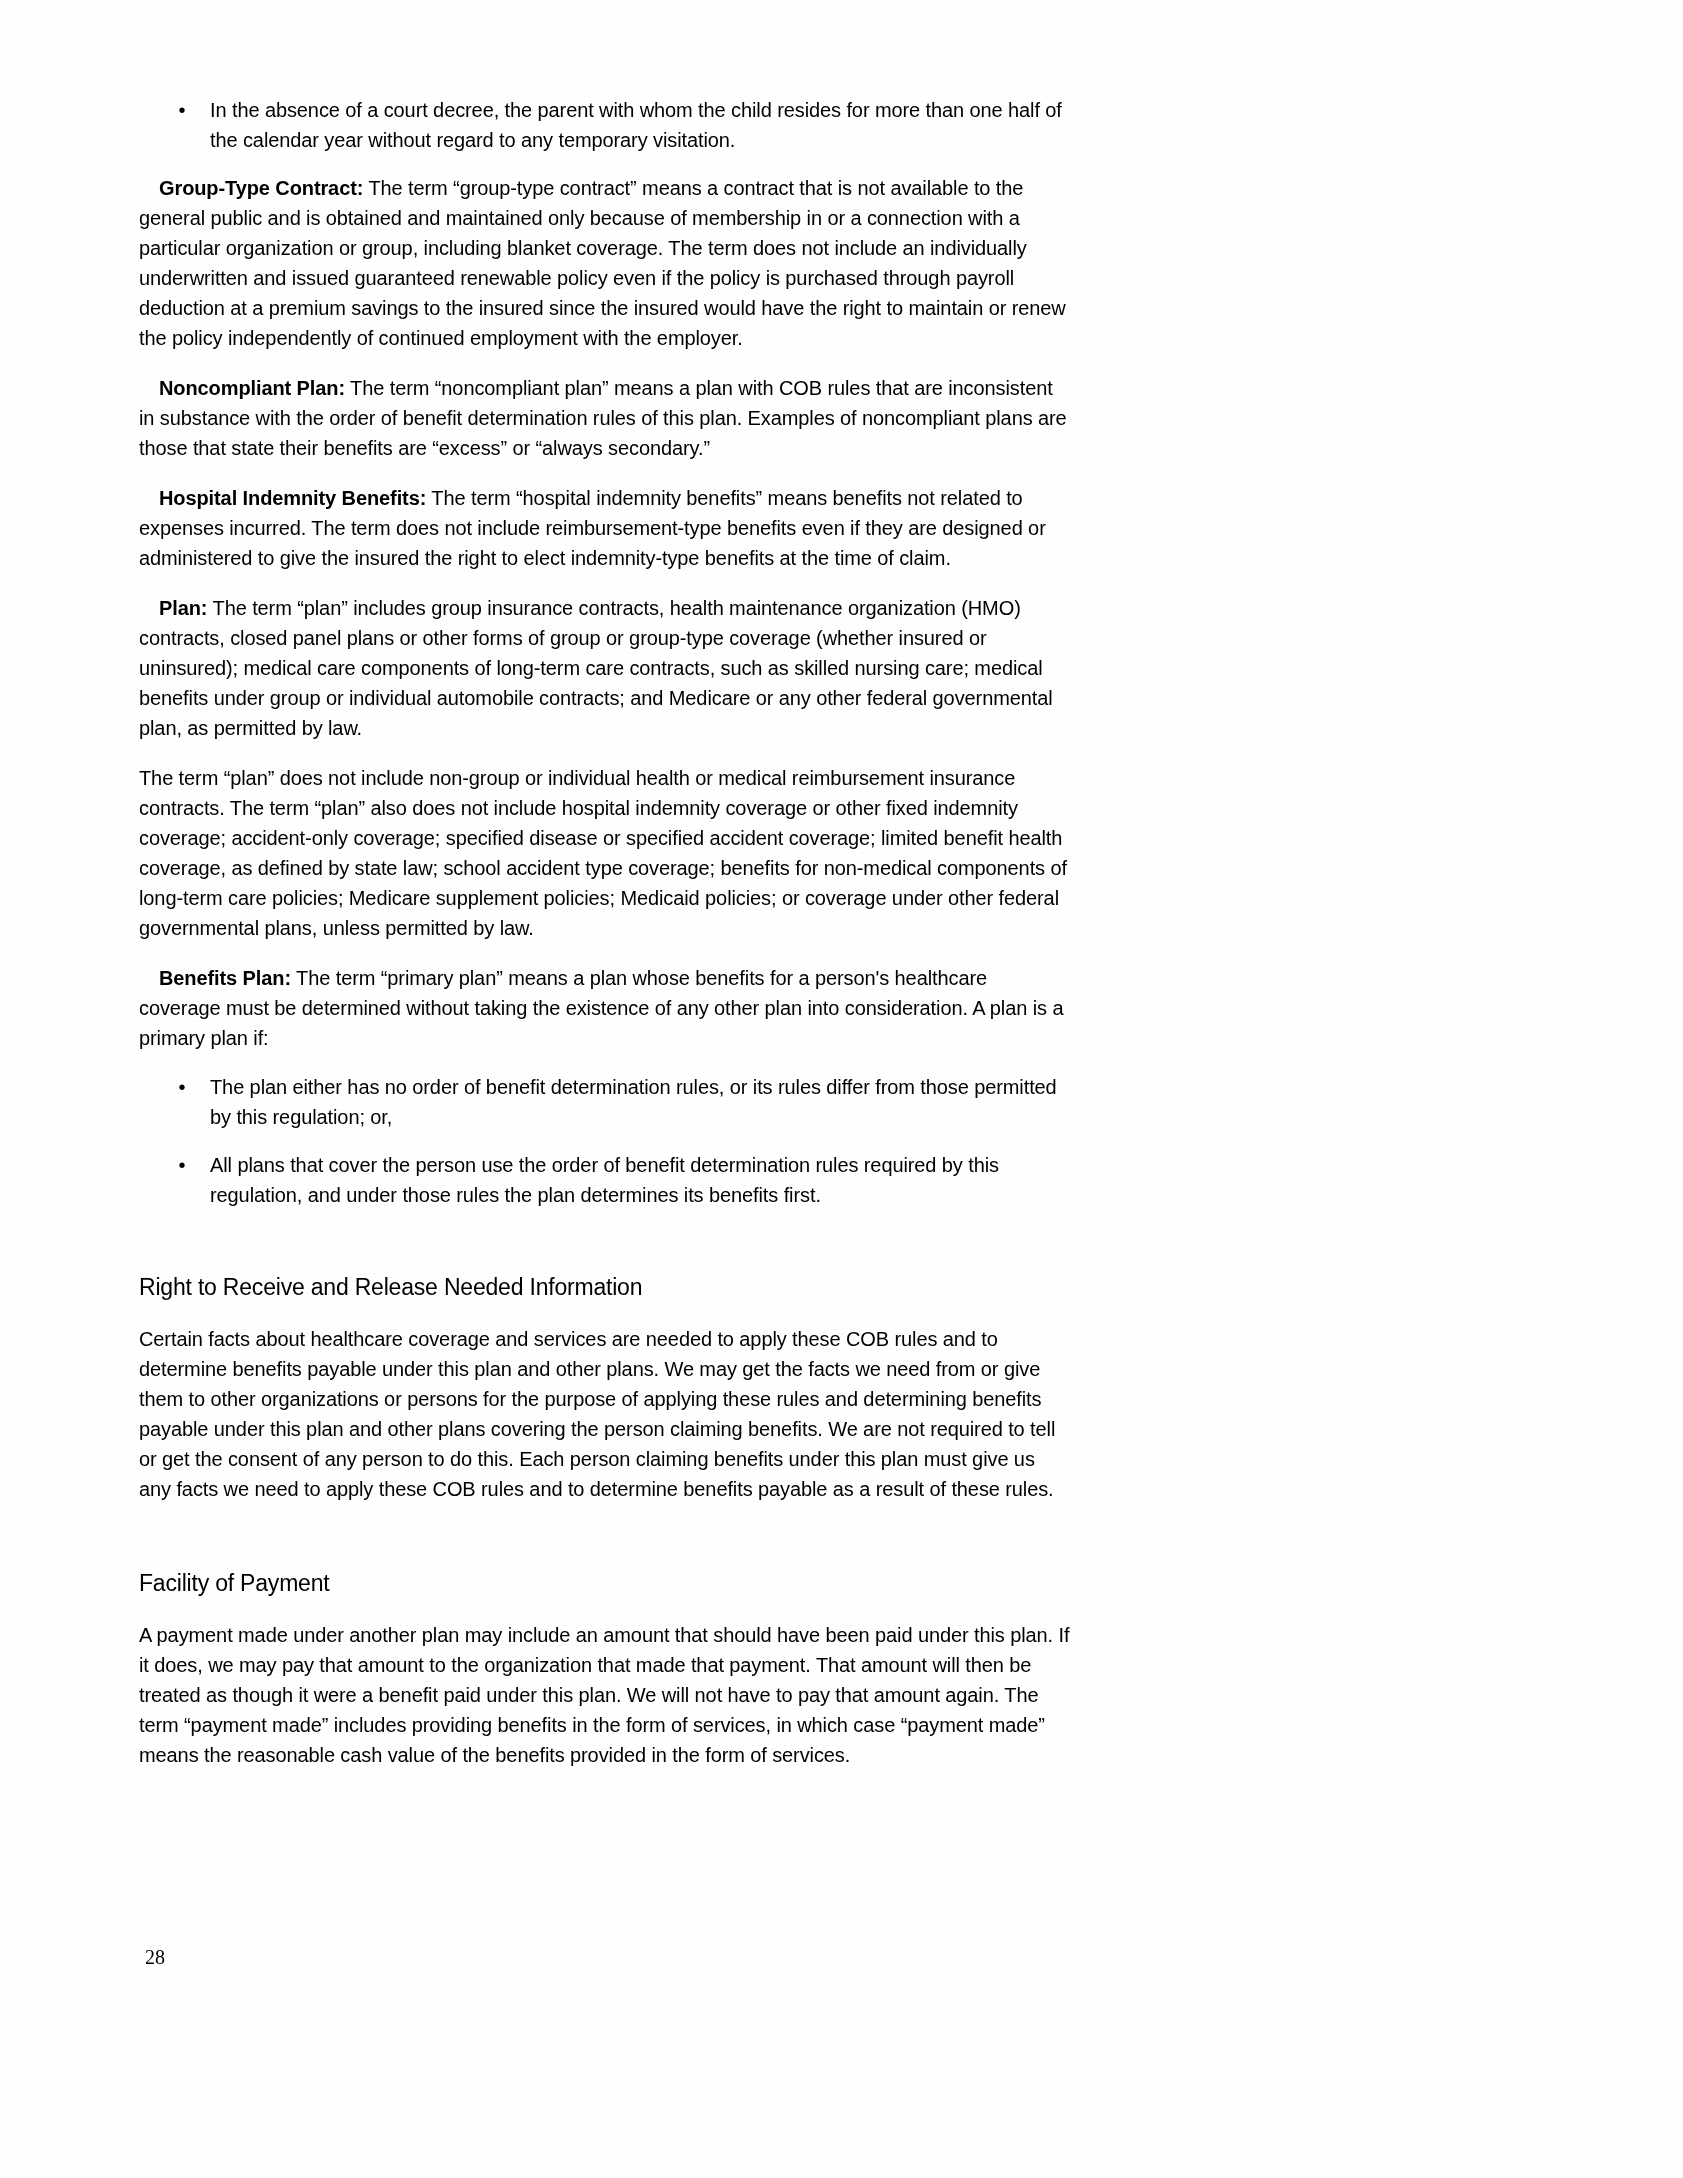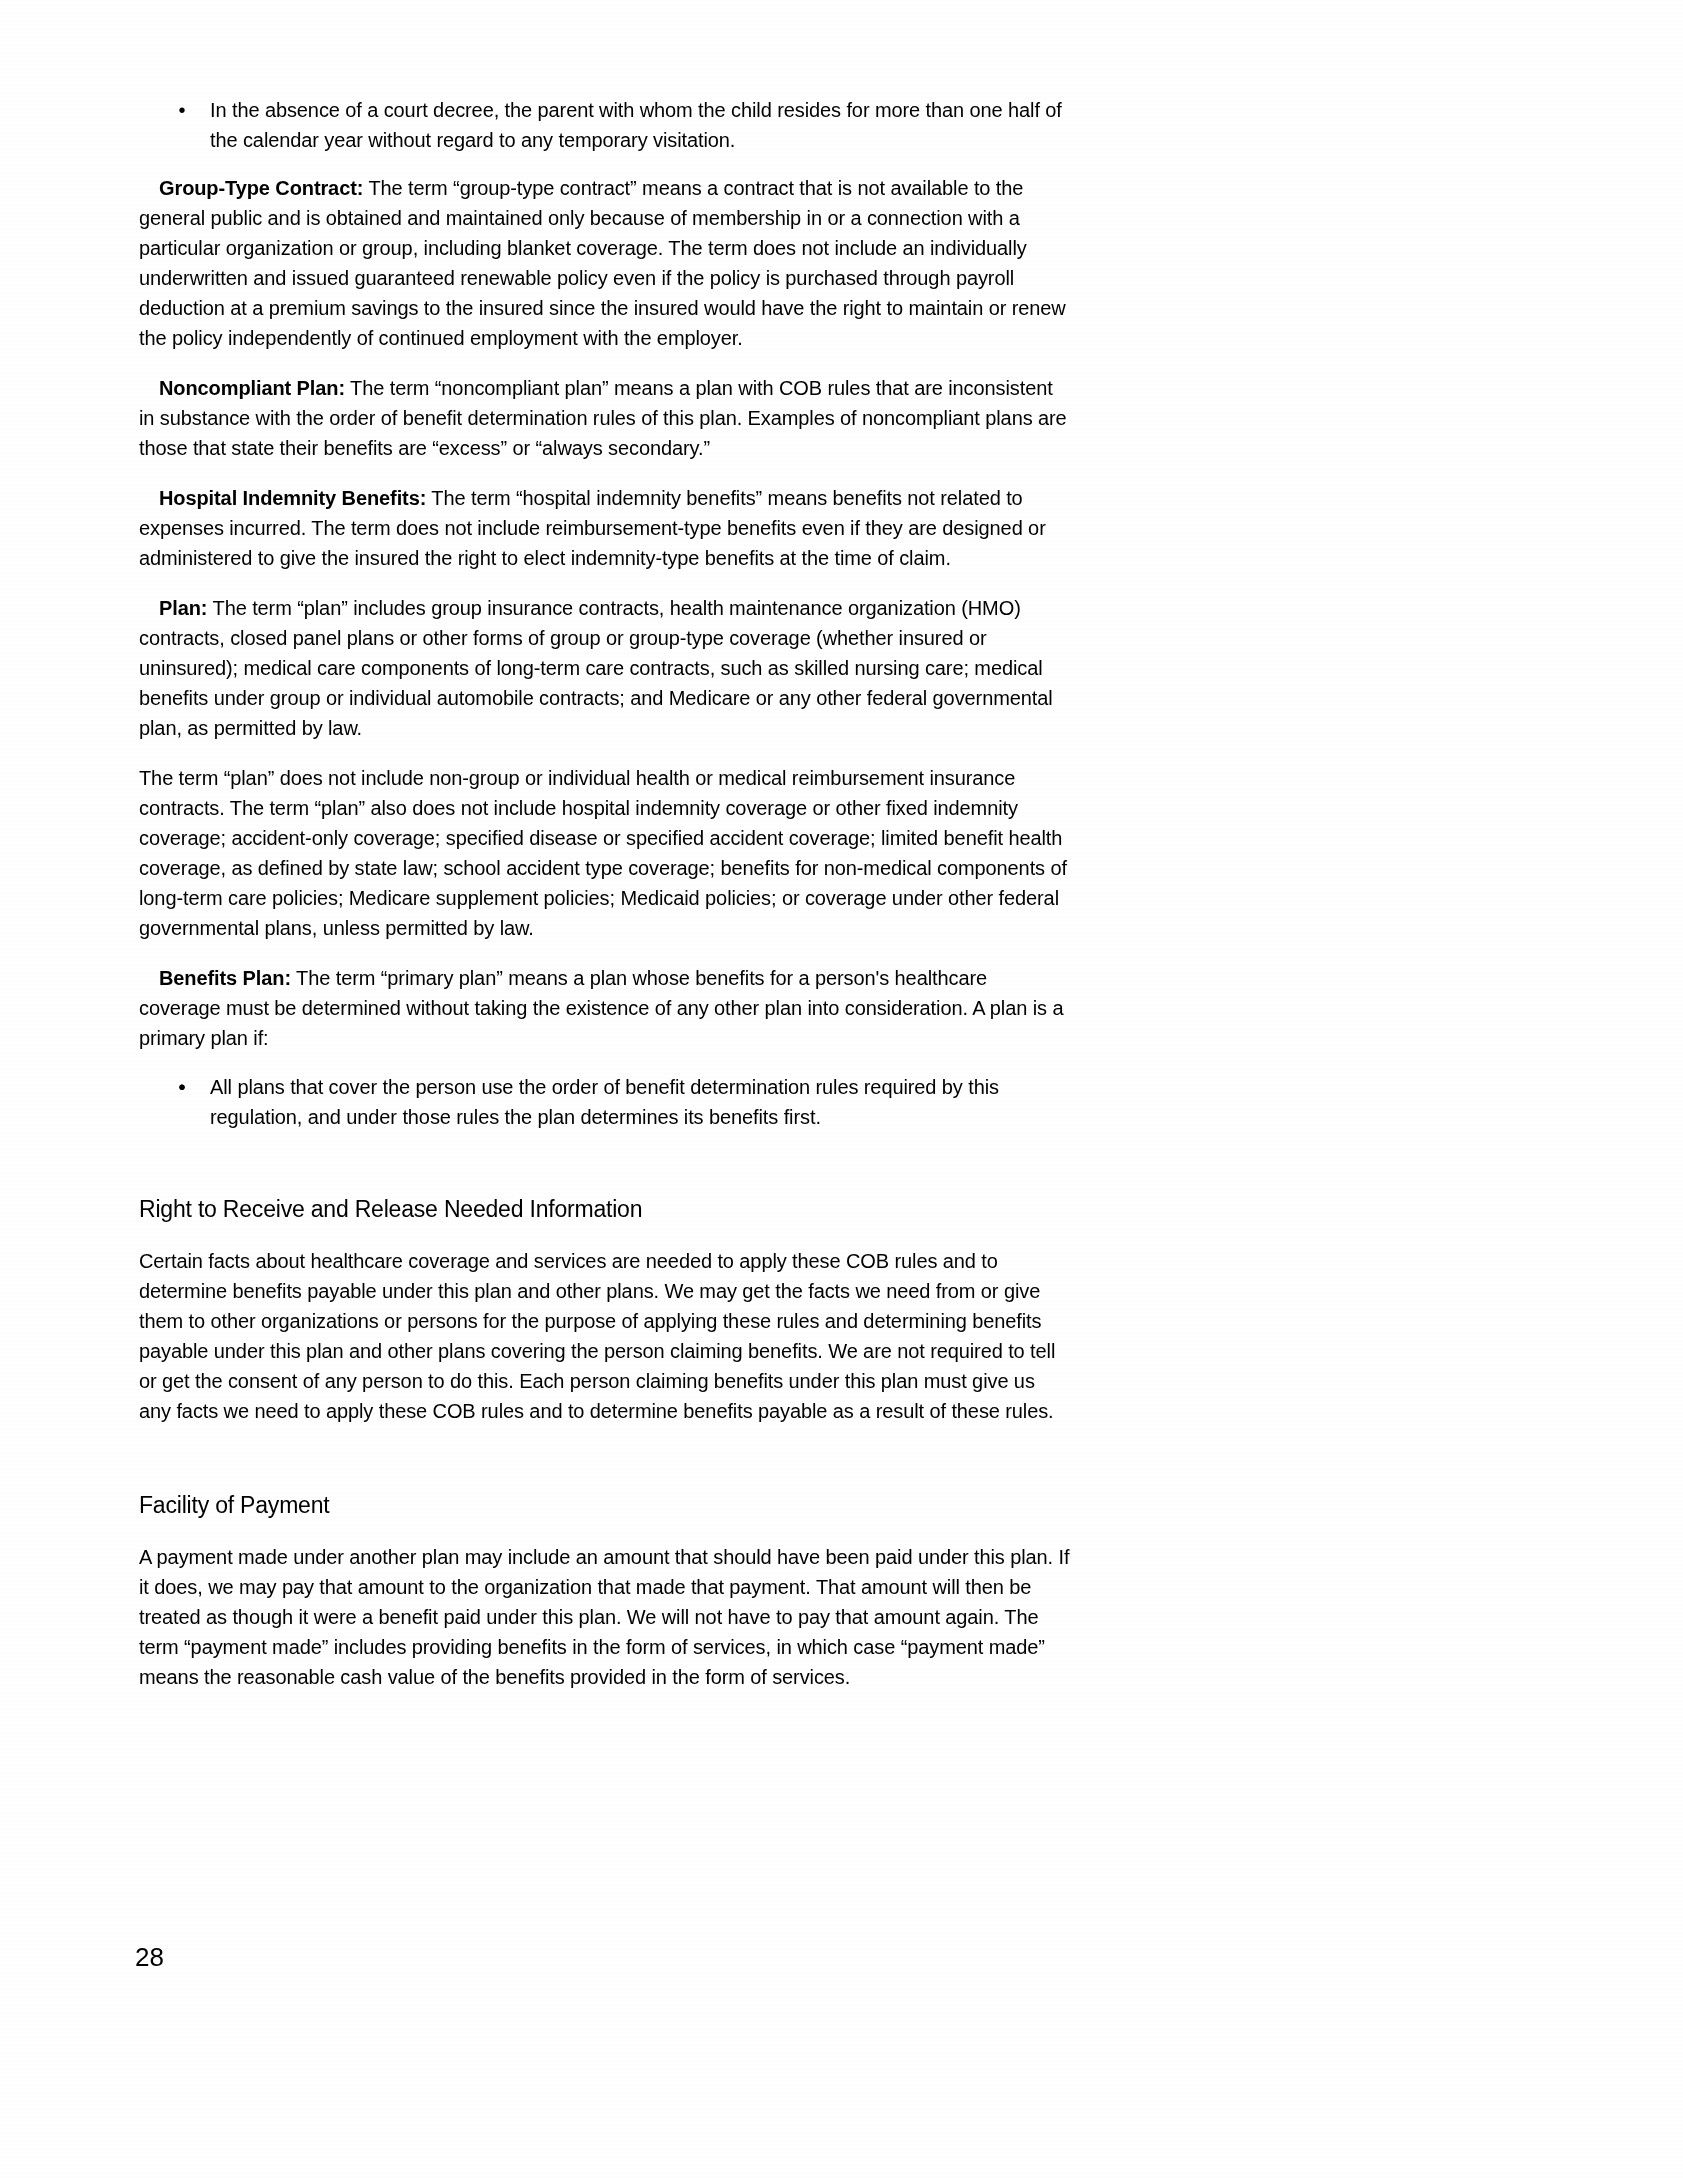--- a/index.html
+++ b/index.html
@@ -94,25 +94,25 @@
   .heading-gap-before {
     height: 44px;
   }
 
   .heading-gap-after {
     height: 22px;
   }
 
   .page-number {
     position: absolute;
-    left: 135px;
+    left: 145px;
     top: 1944px;
-    font-size: 26px;
+    font-size: 20px;
     line-height: 26px;
-    font-family: Liberation Sans, sans-serif;
+    font-family: Liberation Serif, serif;
     font-stretch: condensed;
   }
 
   
   .scan-tone {
     position: absolute;
     inset: 0;
     pointer-events: none;
     opacity: 0.035;
     background:
@@ -156,20 +156,21 @@
     <p class="para">The term “plan” does not include non-group or individual health or medical reimbursement insurance contracts.   The term “plan” also does not include hospital indemnity coverage or other fixed indemnity coverage; accident-only coverage; specified disease or specified accident coverage; limited benefit health coverage, as defined by state law; school accident type coverage; benefits for non-medical components of long-term care policies; Medicare supplement policies; Medicaid policies; or coverage under other federal governmental plans, unless permitted by law.</p>
 
     <p class="para tight">
       <span class="term">Benefits Plan:</span>
       <span>The term “primary plan” means a plan whose benefits for a person's healthcare coverage must be determined without taking the existence of any other plan into consideration.   A plan is a primary plan if:</span>
     </p>
 
     <ul class="bullets bullet-block">
       <li>
         <span class="bullet-mark">•</span>
+        <span>The plan either has no order of benefit determination rules, or its rules differ from those permitted by this regulation; or,</span>
       </li>
       <li>
         <span class="bullet-mark">•</span>
         <span>All plans that cover the person use the order of benefit determination rules required by this regulation, and under those rules the plan determines its benefits first.</span>
       </li>
     </ul>
 
 
     <div class="heading-gap-before"></div>
 

